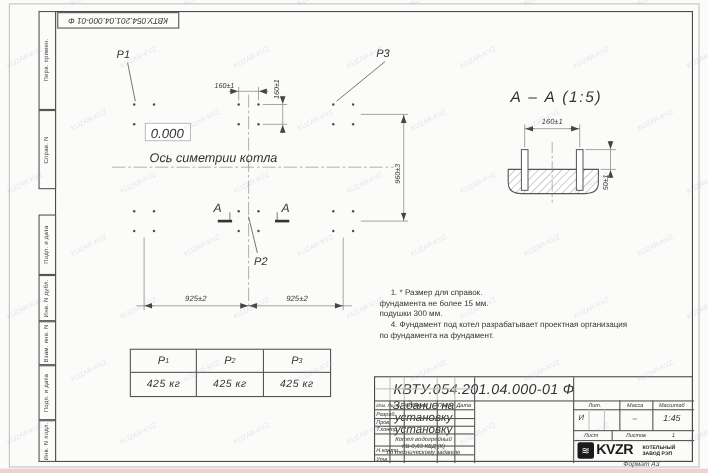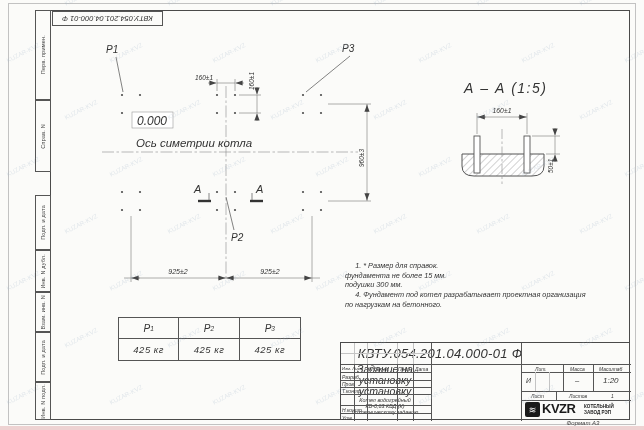--- a/index.html
+++ b/index.html
@@ -20,21 +20,21 @@
   svg.draw text{font-family:"Liberation Sans",sans-serif;font-style:italic;fill:#333;}
   
   .ltable{left:118px;top:317px;width:183px;height:44px;border:1px solid #555;display:grid;grid-template-columns:1fr 1fr 1fr;grid-template-rows:1fr 1fr;}
   .ltable .cell{border-right:0.8px solid #555;border-bottom:0.8px solid #555;display:flex;align-items:center;justify-content:center;font-style:italic;color:#333;}
   .ltable .cell:nth-child(3n){border-right:none;}
   .ltable .cell:nth-child(n+4){border-bottom:none;}
   .ltable .head{font-size:10px;}
   .ltable .head sub{font-size:6.5px;}
   .ltable .val{font-size:9.5px;letter-spacing:0.5px;}
   
-  .notes{left:345px;top:261px;width:290px;font-size:7.3px;font-style:italic;color:#333;line-height:1.33;}
+  .notes{left:345px;top:261px;width:290px;font-size:7.3px;color:#333;line-height:1.33;}
   .notes div{white-space:pre;}
   
   .tb{left:340px;top:342px;width:290px;height:78px;border:1.3px solid #4a4a4a;font-style:italic;color:#333;}
   .tb .line{position:absolute;background:#555;}
   .tb .faint{background:#c4c4c4;}
   .tb .txt{position:absolute;font-size:5px;white-space:nowrap;}
   .tb .bignum{left:91px;top:0;width:198px;height:21px;display:flex;align-items:center;justify-content:center;font-size:13px;letter-spacing:0.3px;}
   .tb .ttl{left:91px;top:24px;width:88px;text-align:center;font-size:10.5px;line-height:1.05;}
   .tb .sub{left:91px;top:57px;width:88px;text-align:center;font-size:5.4px;line-height:1.15;}
   .kvzr-icon{position:absolute;left:184px;top:59px;width:15px;height:15px;background:#1a1a1a;border-radius:2px;color:#fff;font-size:9px;display:flex;align-items:center;justify-content:center;font-style:normal;}
@@ -223,21 +223,21 @@
     <div class="cell val">425 кг</div>
     <div class="cell val">425 кг</div>
     <div class="cell val">425 кг</div>
   </div>
 
   <div class="abs notes">
     <div>&nbsp;&nbsp;&nbsp;&nbsp;&nbsp;1. * Размер для справок.</div>
     <div>фундамента не более 15 мм.</div>
     <div>подушки 300 мм.</div>
     <div>&nbsp;&nbsp;&nbsp;&nbsp;&nbsp;4. Фундамент под котел разрабатывает проектная организация</div>
-    <div>по нагрузкам на бетонного.</div>
+    <div>по фундамента на фундамент.</div>
   </div>
 
   <div class="abs tb">
 
     <div class="line" style="left:90px;top:0;width:1px;height:78px;"></div>
     <div class="line" style="left:180px;top:0;width:1px;height:78px;"></div>
     <div class="line" style="left:0;top:21px;width:290px;height:1px;"></div>
 
     <div class="line faint" style="left:13px;top:0;width:1px;height:21px;"></div>
     <div class="line faint" style="left:26px;top:0;width:1px;height:21px;"></div>
@@ -284,21 +284,21 @@
     <div class="line faint" style="left:194px;top:29px;width:1px;height:19px;"></div>
     <div class="line faint" style="left:208px;top:29px;width:1px;height:19px;"></div>
     <div class="line" style="left:180px;top:48px;width:110px;height:1px;"></div>
     <div class="line" style="left:180px;top:57px;width:110px;height:1px;"></div>
     <div class="line" style="left:215px;top:48px;width:1px;height:9px;"></div>
     <div class="txt" style="left:194px;top:22.5px;">Лит.</div>
     <div class="txt" style="left:229px;top:22.5px;">Масса</div>
     <div class="txt" style="left:258px;top:22.5px;">Масштаб</div>
     <div class="txt" style="left:185px;top:34px;font-size:7px;">И</div>
     <div class="txt" style="left:234px;top:33px;font-size:7.5px;">–</div>
-    <div class="txt" style="left:262px;top:33px;font-size:8px;">1:20</div>
+    <div class="txt" style="left:262px;top:33px;font-size:8px;">1:45</div>
     <div class="txt" style="left:190px;top:49.5px;">Лист</div>
     <div class="txt" style="left:228px;top:49.5px;">Листов</div>
     <div class="txt" style="left:270px;top:49.5px;">1</div>
 
     <div class="kvzr-icon">≋</div>
     <div class="kvzr-word">KVZR</div>
     <div class="kvzr-cap">
       <div>КОТЕЛЬНЫЙ</div>
       <div>ЗАВОД РЭП</div>
     </div>

